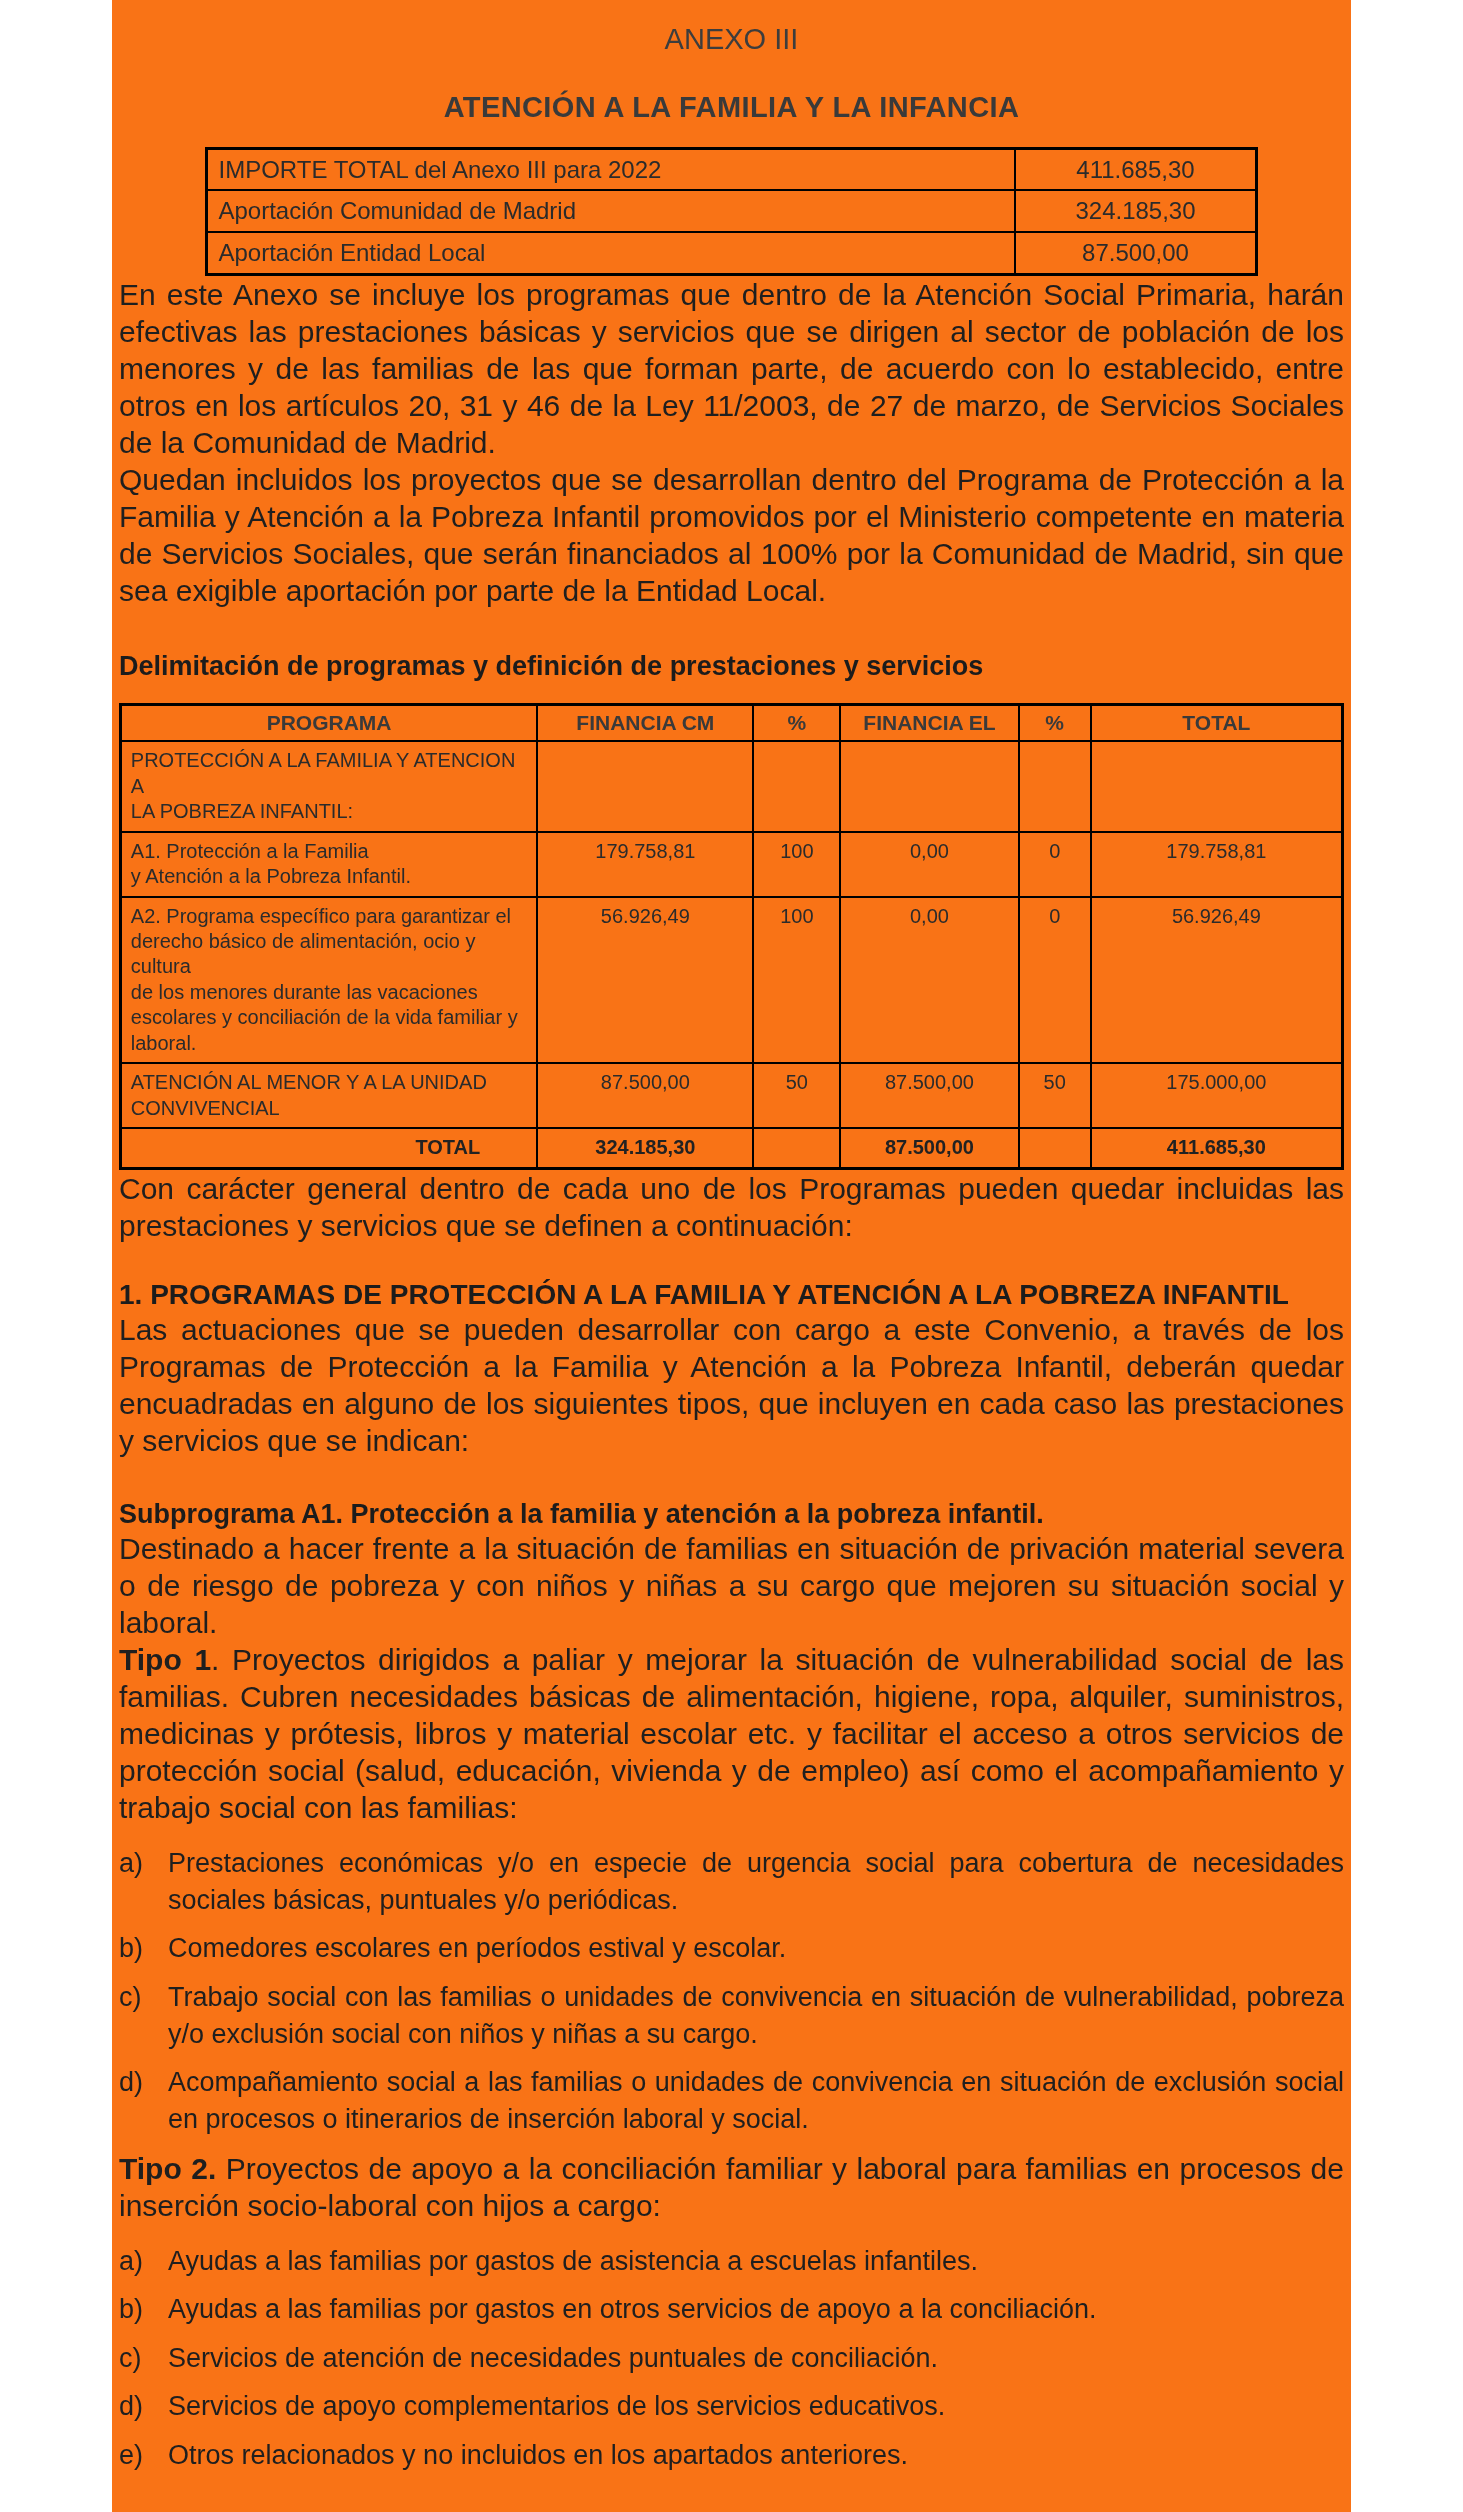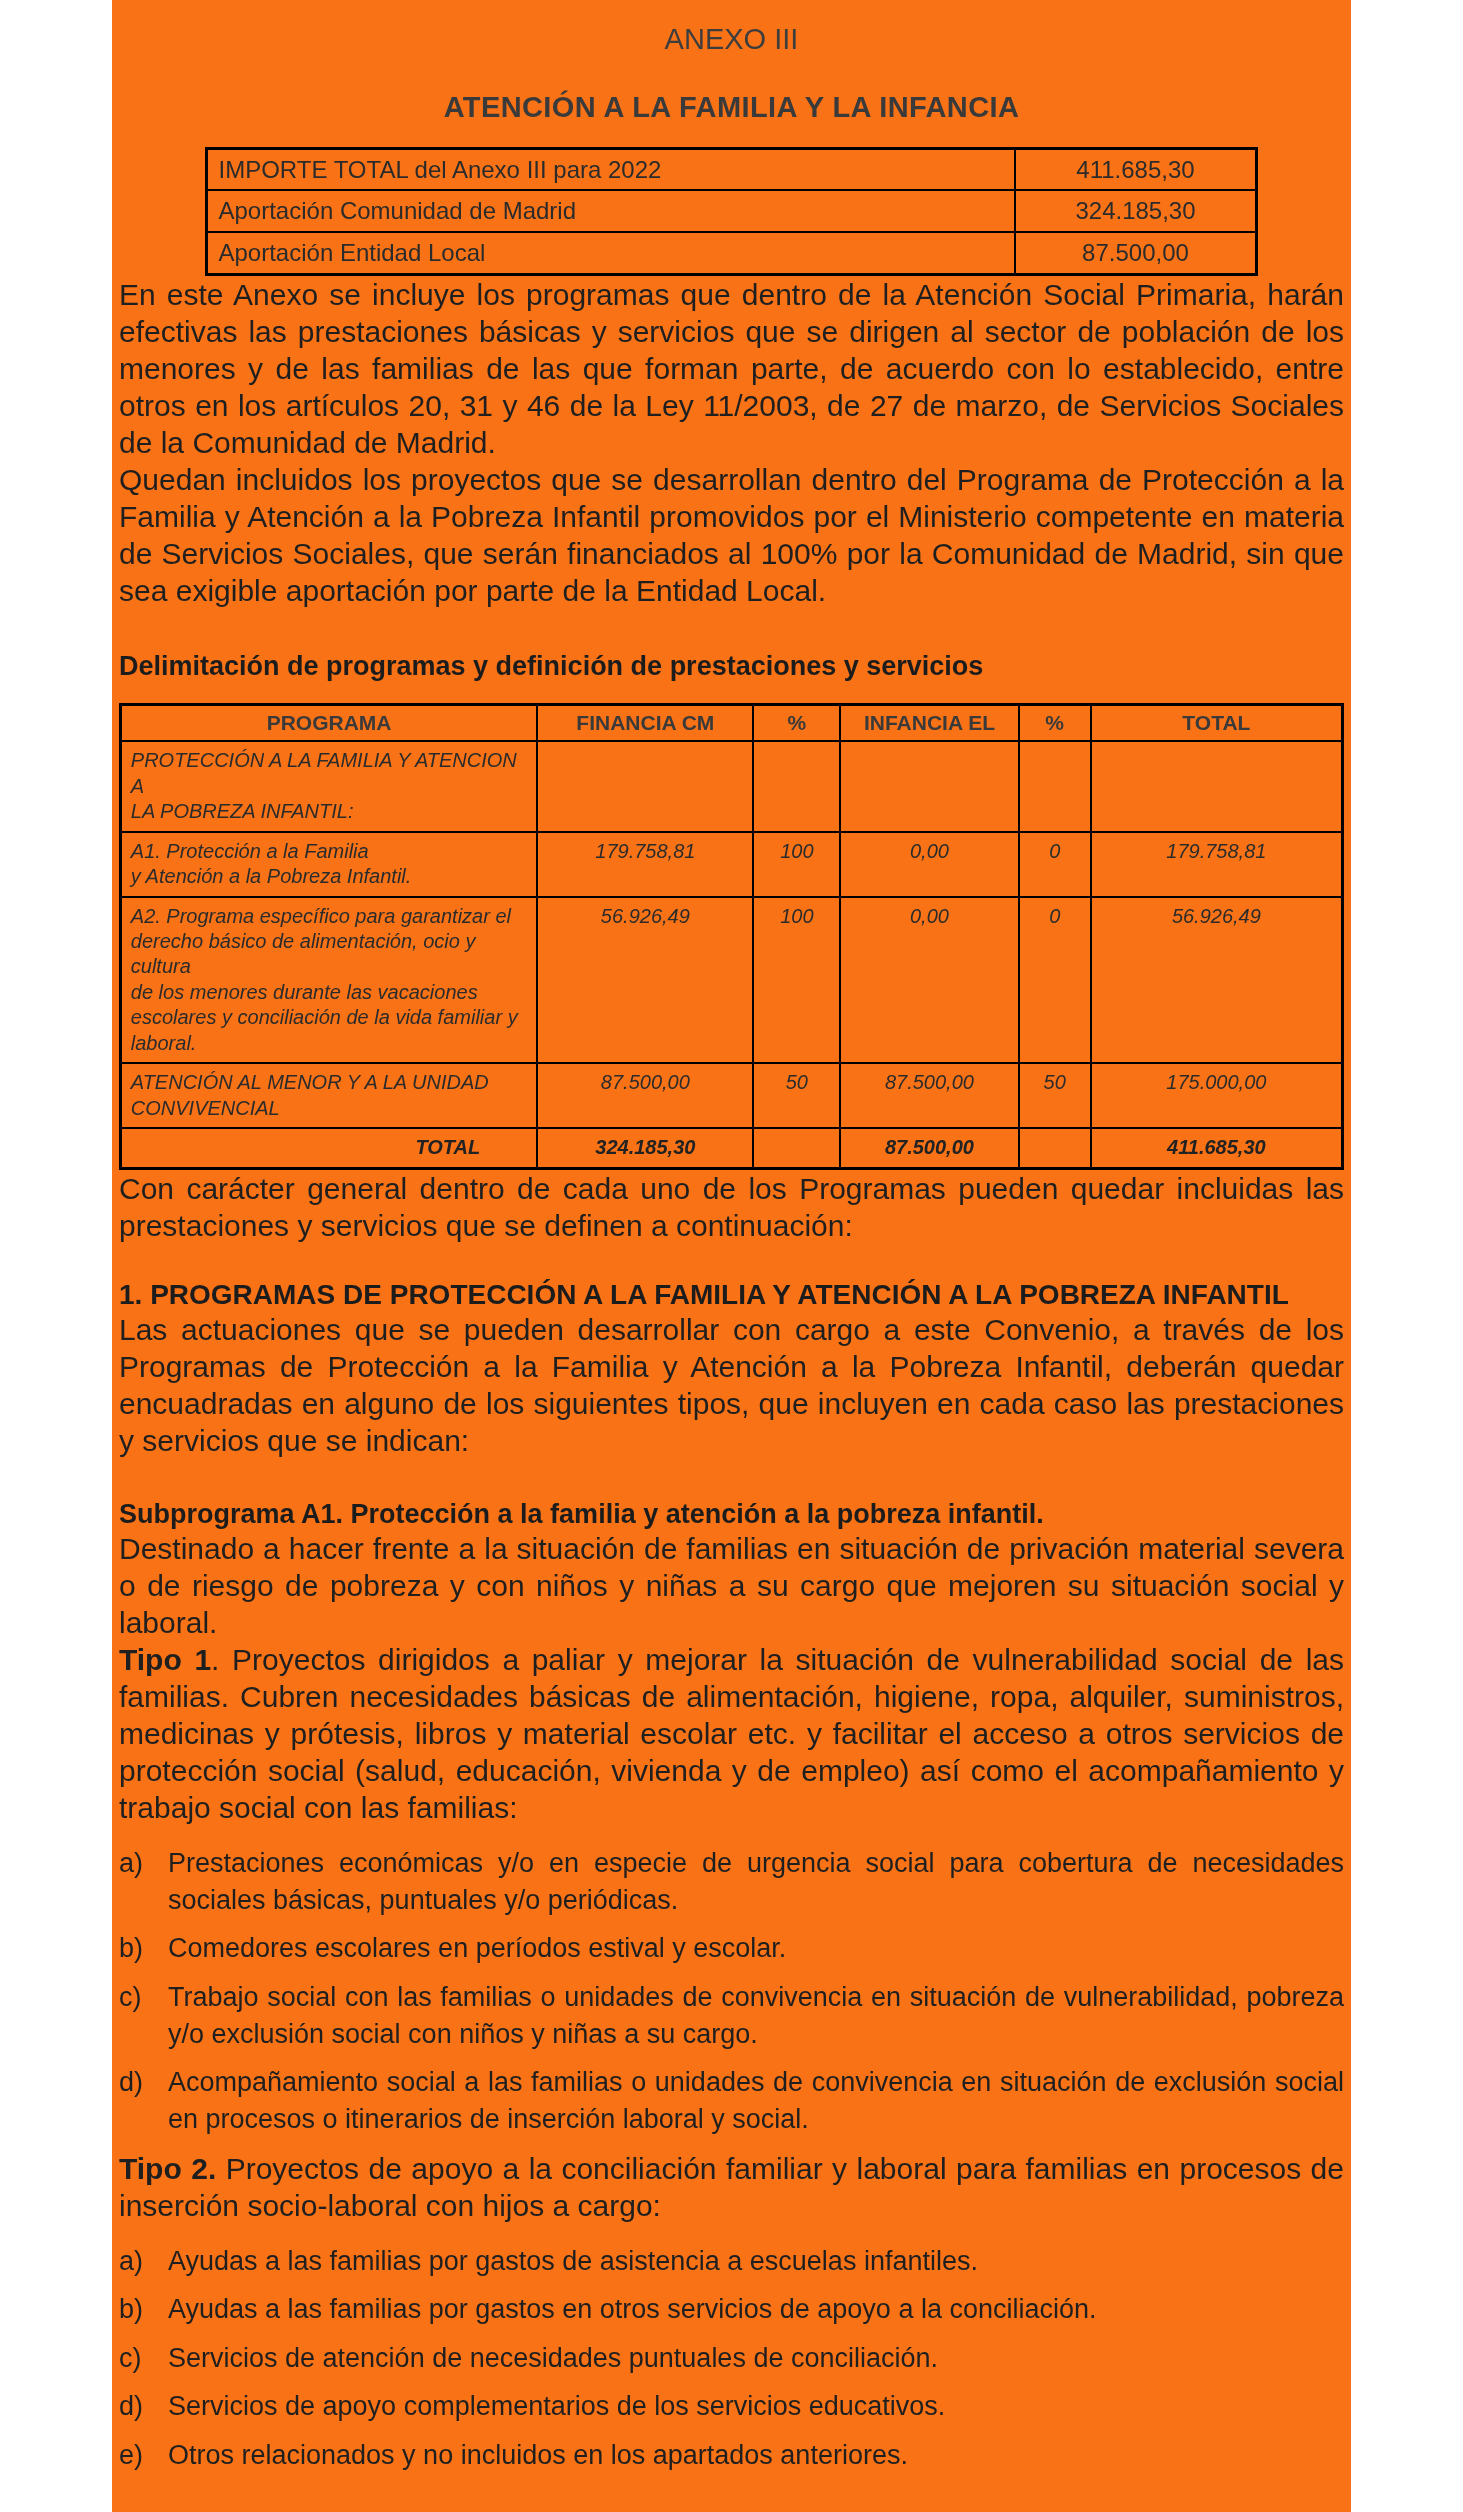--- a/index.html
+++ b/index.html
@@ -104,21 +104,20 @@
     text-align: center;
     vertical-align: middle;
   }
   table.programs td {
     border: 2.6px solid #000;
     font-size: 20px;
     line-height: 25.4px;
     color: #2b2b2b;
     padding: 6.1px 8.8px;
     vertical-align: top;
-    font-style: italic;
   }
   table.programs td.prog { text-align: left; white-space: pre-line; }
   table.programs td.num { text-align: center; border-radius: 6px; }
   table.programs tr.total-row td { font-weight: bold; color: #222; }
   table.programs tr.total-row td.prog {
     text-align: right;
     padding-right: 56px;
     white-space: normal;
   }
 
@@ -174,21 +173,21 @@
       <col style="width:7.1%">
       <col style="width:14.6%">
       <col style="width:5.9%">
       <col style="width:20.6%">
     </colgroup>
     <thead>
       <tr>
         <th>PROGRAMA</th>
         <th>FINANCIA CM</th>
         <th>%</th>
-        <th>INFANCIA EL</th>
+        <th>FINANCIA EL</th>
         <th>%</th>
         <th>TOTAL</th>
       </tr>
     </thead>
     <tbody>
       <tr>
         <td class="prog">PROTECCIÓN A LA FAMILIA Y ATENCION A
 LA POBREZA INFANTIL:</td>
         <td class="num"></td>
         <td class="num"></td>

